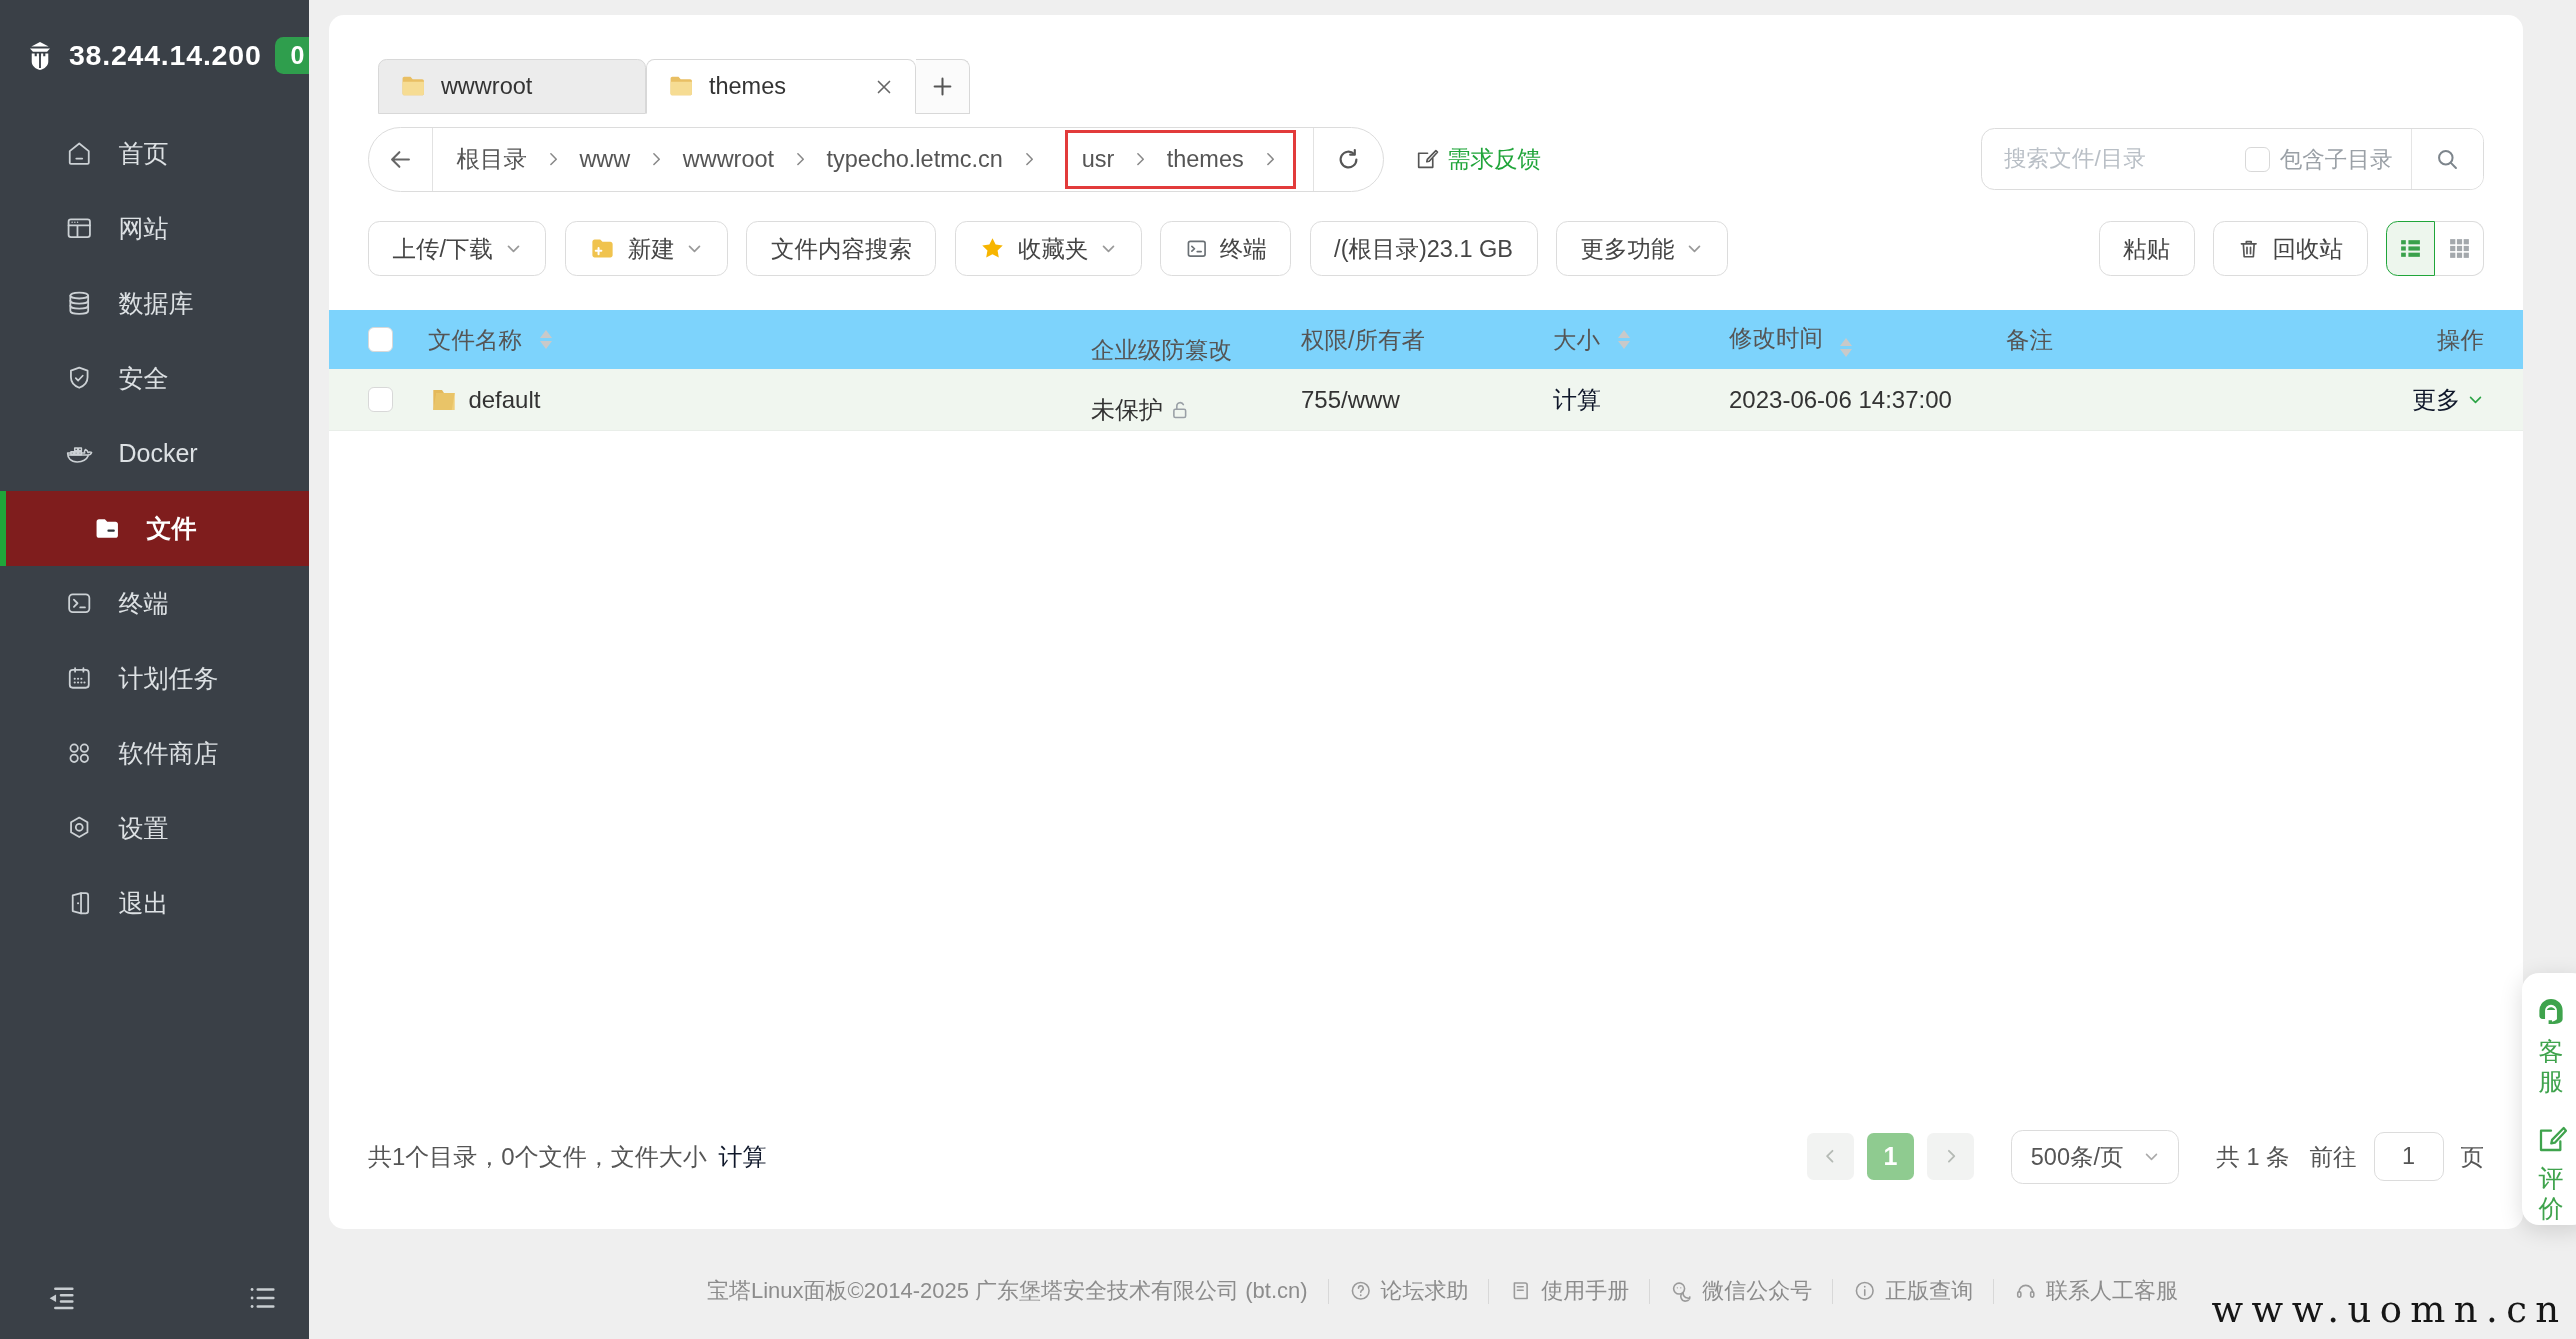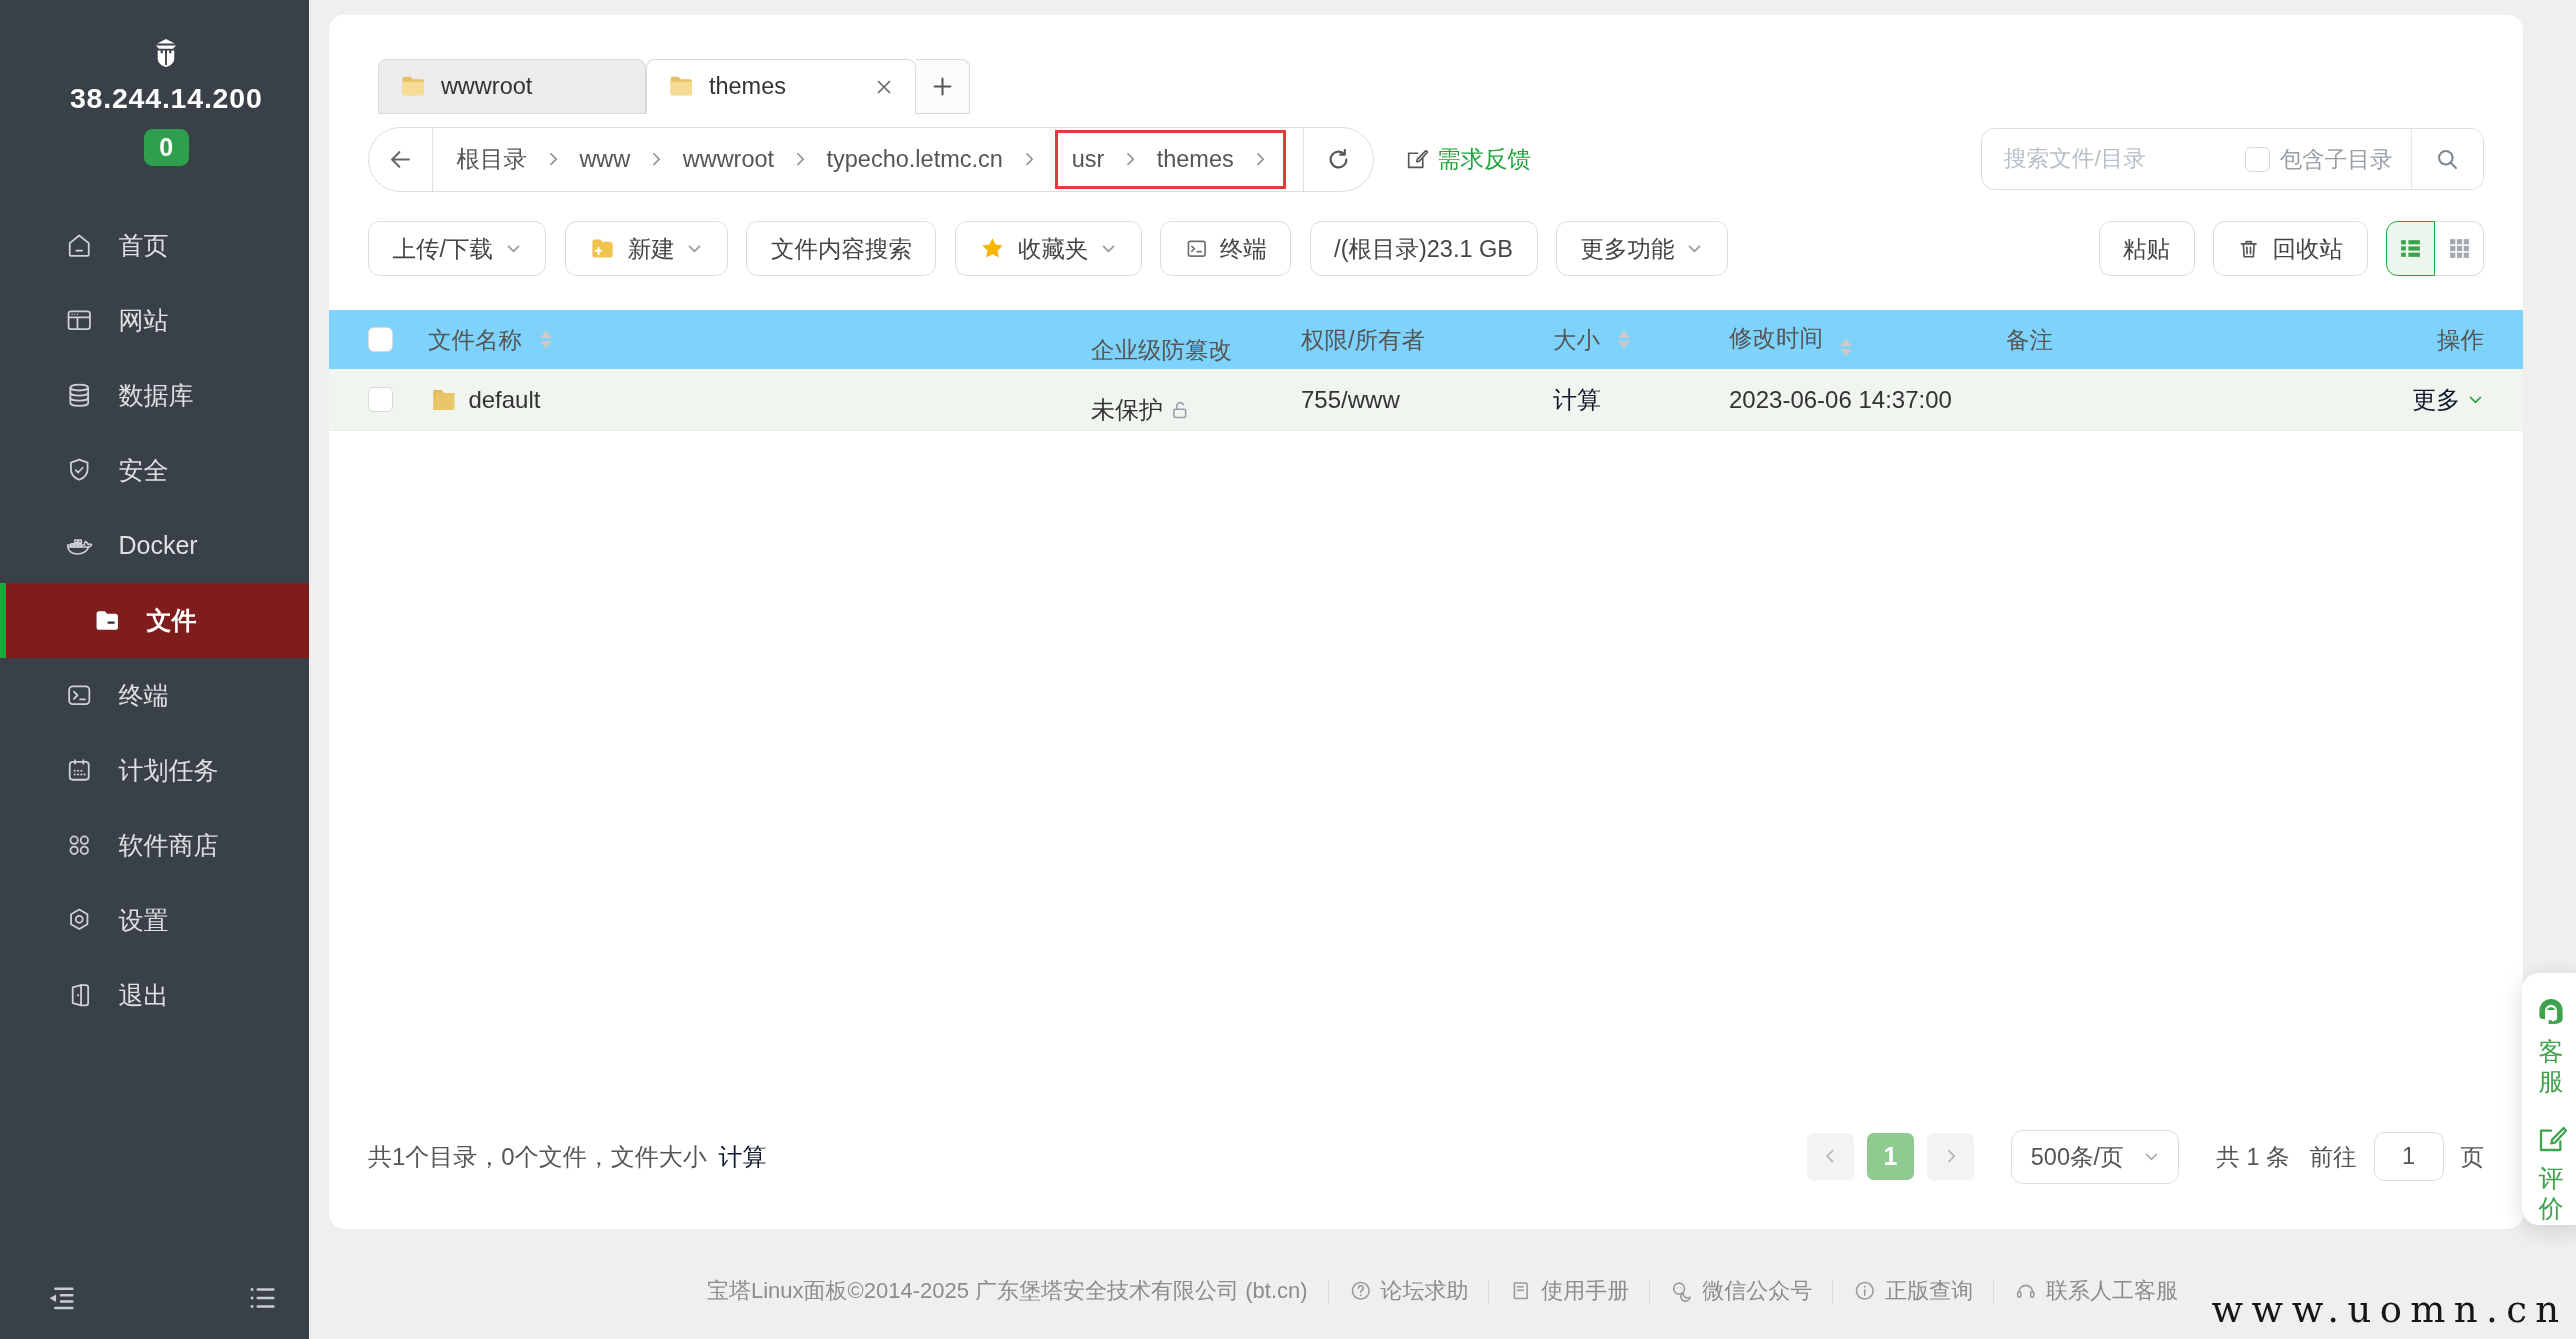--- a/index.html
+++ b/index.html
@@ -2,21 +2,21 @@
 <html style="font-size:13.4px"><head>
 <meta charset="utf-8">
 <style>
   * { margin:0; padding:0; box-sizing:border-box; }
   html,body { width:2576px; height:1340px; overflow:hidden;
     font-family:"Liberation Sans","DejaVu Sans",sans-serif; background:#efefef; }
   svg { display:block; }
 
   
   .sidebar { position:absolute; left:0; top:0; width:309px; height:1340px; background:#3a4047; }
-  .logo-row { display:flex; align-items:center; gap:13.4px; padding:37px 0 0 23.5px;flex-direction:column; }
+  .logo-row { display:flex; align-items:center; gap:13.4px; padding:37px 0 0 23.5px; }
   .logo-ip { color:#fff; font-size:28.5px; font-weight:bold; letter-spacing:0.8px; }
   .badge { min-width:45px; height:37px; border-radius:8.4px; background:#2f9e4d; color:#fff;
     font-size:25px; font-weight:bold; display:flex; align-items:center; justify-content:center; padding:0 10px; }
   .menu { margin-top:42px; }
   .menu-item { height:75px; display:flex; align-items:center; gap:25px; padding-left:65px;
     color:#dde1e4; font-size:25px; cursor:pointer; }
   .menu-item.active { background:#7f1d1d; border-left:6.7px solid #20a53a; padding-left:87px;
     color:#fff; font-weight:bold; }
   .side-bottom { position:absolute; bottom:22px; left:0; width:309px; height:37px; }
   .side-bottom .sb-ic { position:absolute; top:0; }
@@ -39,21 +39,21 @@
   
   .nav-row { display:flex; align-items:center; margin:11.7px 39px 0 39px; height:67px; }
   .path-pill { display:flex; align-items:center; height:65px; border:1.7px solid #dcdcdc;
     border-radius:34px; background:#fff; }
   .back-sec { width:64px; height:100%; display:flex; align-items:center; justify-content:center;
     border-right:1.7px solid #e2e2e2; cursor:pointer; }
   .crumbs { display:flex; align-items:center; padding:0 17px 0 23.5px; font-size:23.5px; color:#555; }
   .crumb { cursor:pointer; white-space:nowrap; }
   .crumb-sep { margin:0 17px; }
   .red-box { display:flex; align-items:center; height:59px; border:3.4px solid #e23b3b;
-    padding:0 13.4px; margin-left:0; }
+    padding:0 13.4px; margin-left:10px; }
   .refresh-sec { width:70px; height:100%; display:flex; align-items:center; justify-content:center;
     border-left:1.7px solid #e2e2e2; cursor:pointer; }
   .feedback { display:flex; align-items:center; gap:8.4px; margin-left:30px;
     font-size:23.5px; color:#20a53a; cursor:pointer; }
   .search-pill { margin-left:auto; width:503px; height:62px; border:1.7px solid #dcdcdc;
     border-radius:13.4px; display:flex; align-items:center; background:#fff; overflow:hidden; }
   .search-input { flex:1; border:none; outline:none; font-size:22.6px; color:#333; padding:0 0 0 22px;
     font-family:inherit; background:transparent; min-width:0; }
   .search-input::placeholder { color:#b9bfc6; }
   .cbx { width:25px; height:25px; border:1.7px solid #d8d8d8; border-radius:5.9px; background:#fff;

